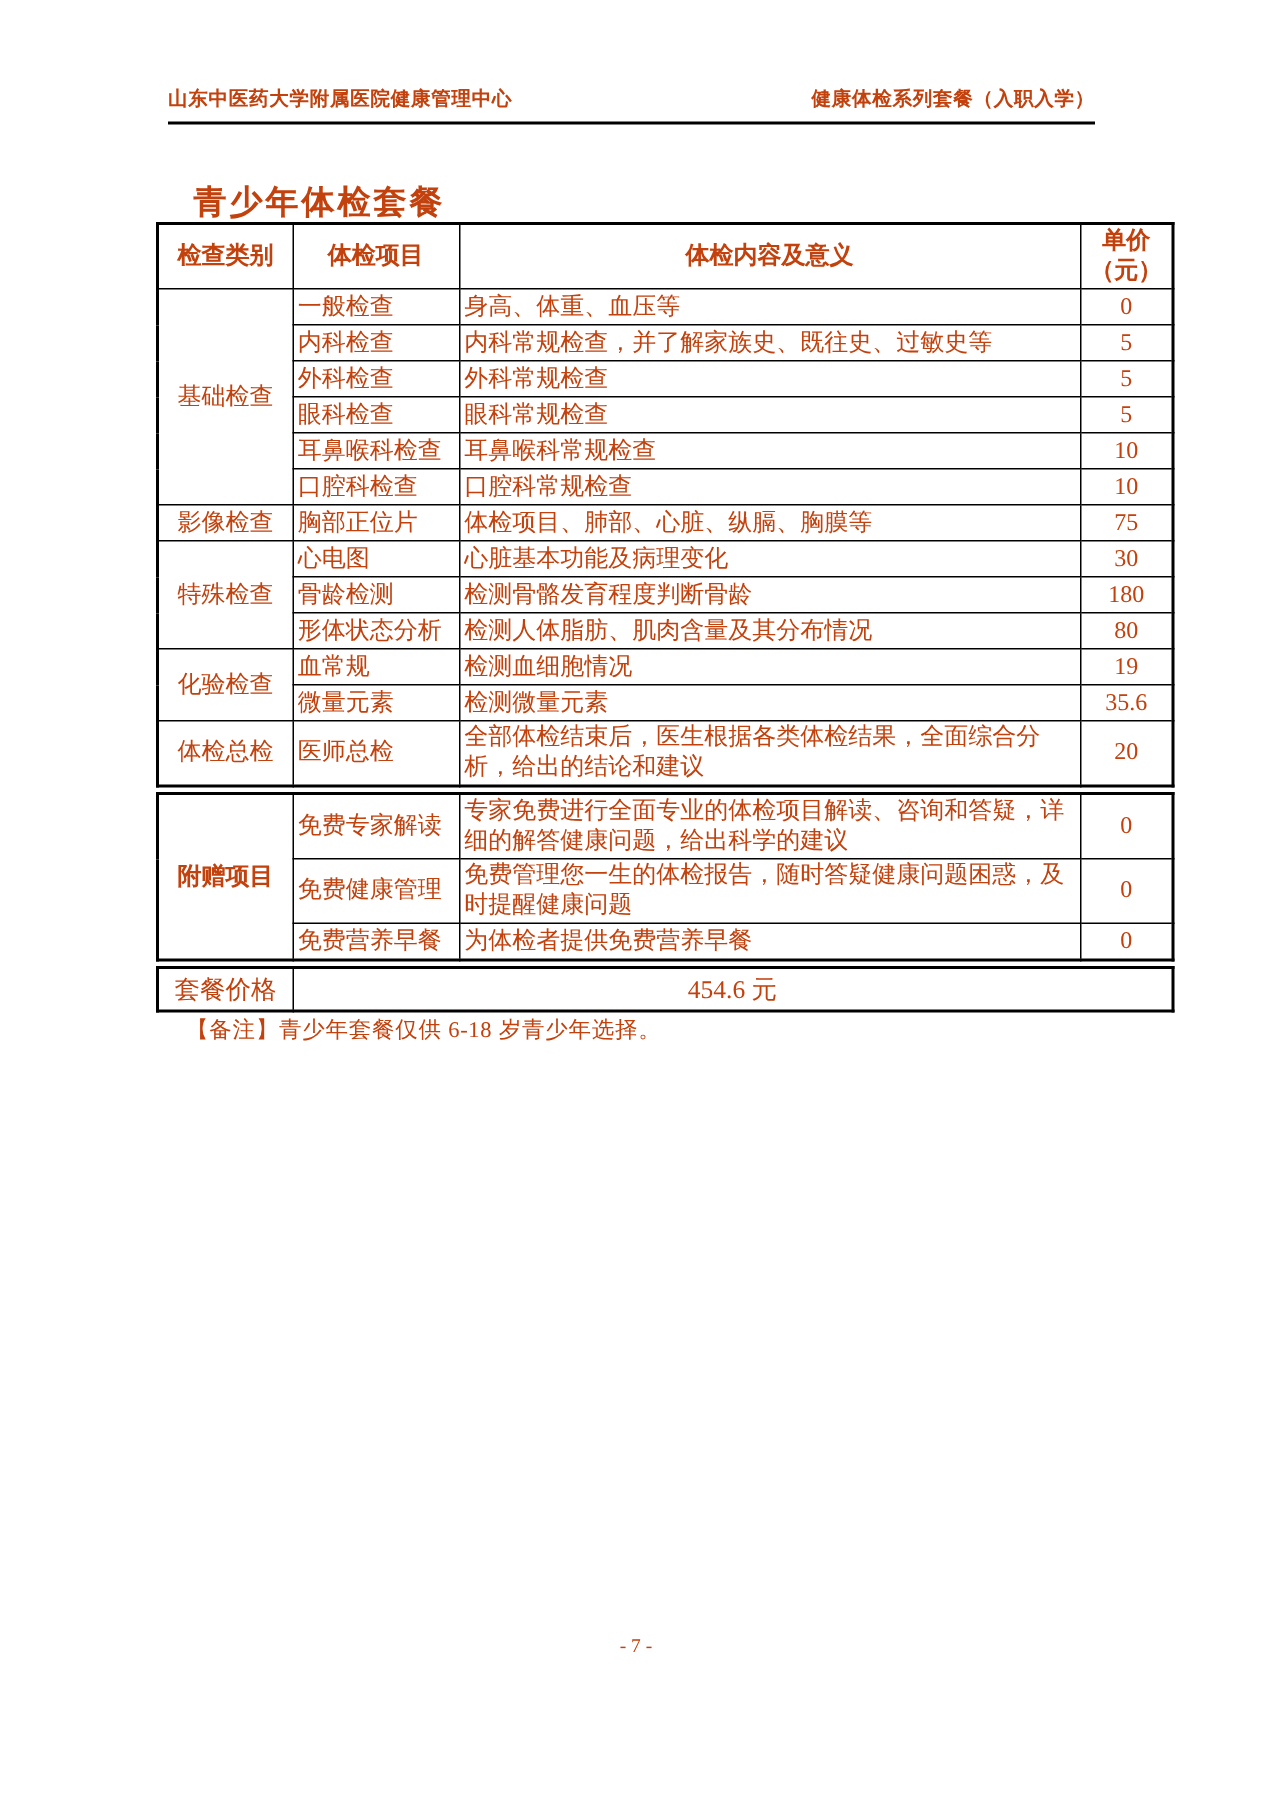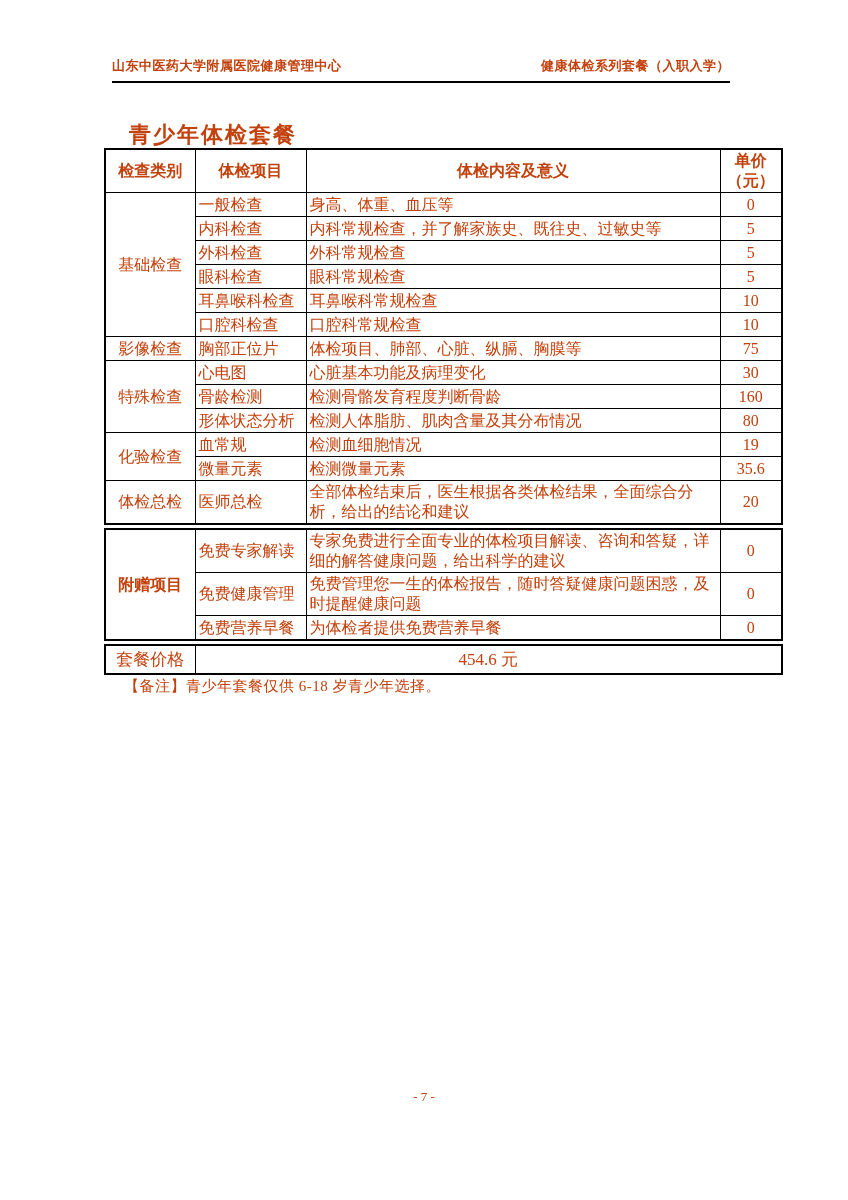--- a/index.html
+++ b/index.html
@@ -120,21 +120,21 @@
 
         <tr class="sec">
           <td class="cat" rowspan="3">特殊检查</td>
           <td>心电图</td>
           <td>心脏基本功能及病理变化</td>
           <td class="price">30</td>
         </tr>
         <tr>
           <td>骨龄检测</td>
           <td>检测骨骼发育程度判断骨龄</td>
-          <td class="price">160</td>
+          <td class="price">180</td>
         </tr>
         <tr>
           <td>形体状态分析</td>
           <td>检测人体脂肪、肌肉含量及其分布情况</td>
           <td class="price">80</td>
         </tr>
 
         <tr class="sec">
           <td class="cat" rowspan="2">化验检查</td>
           <td>血常规</td>

